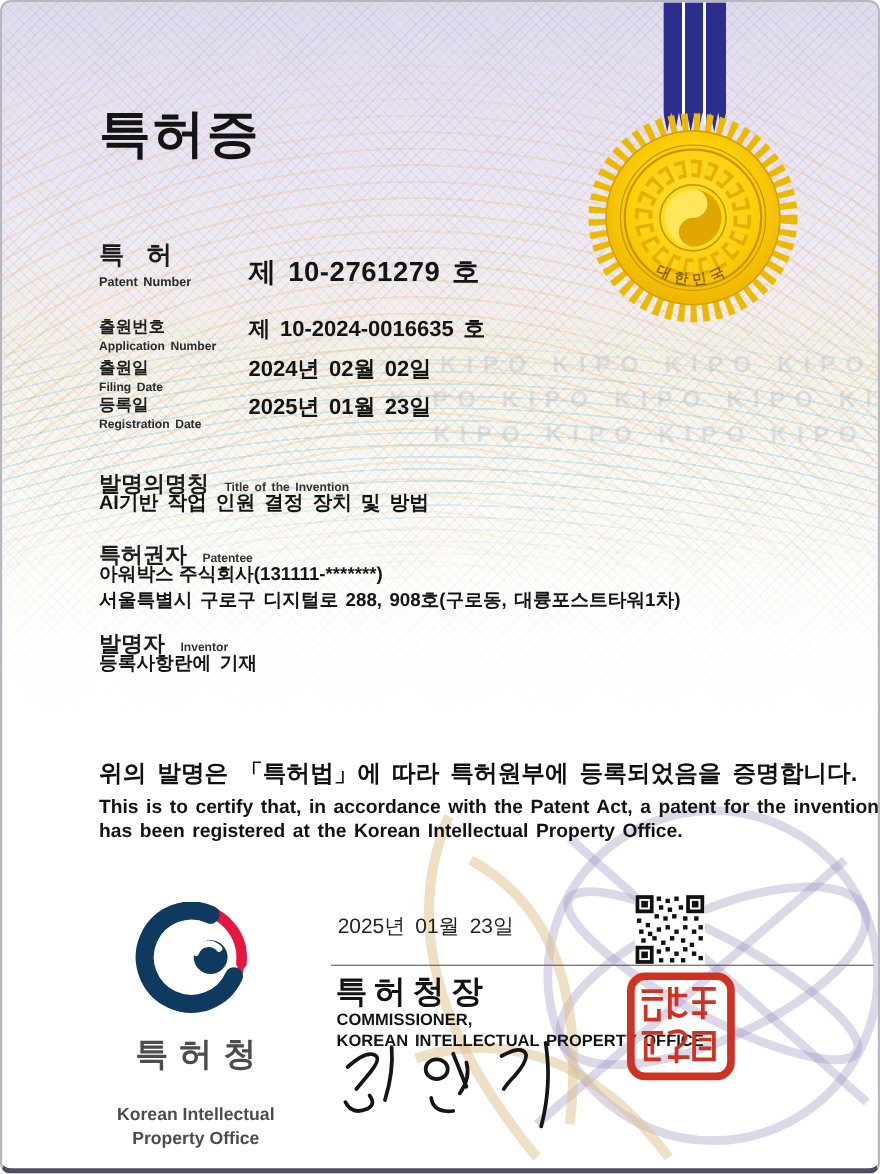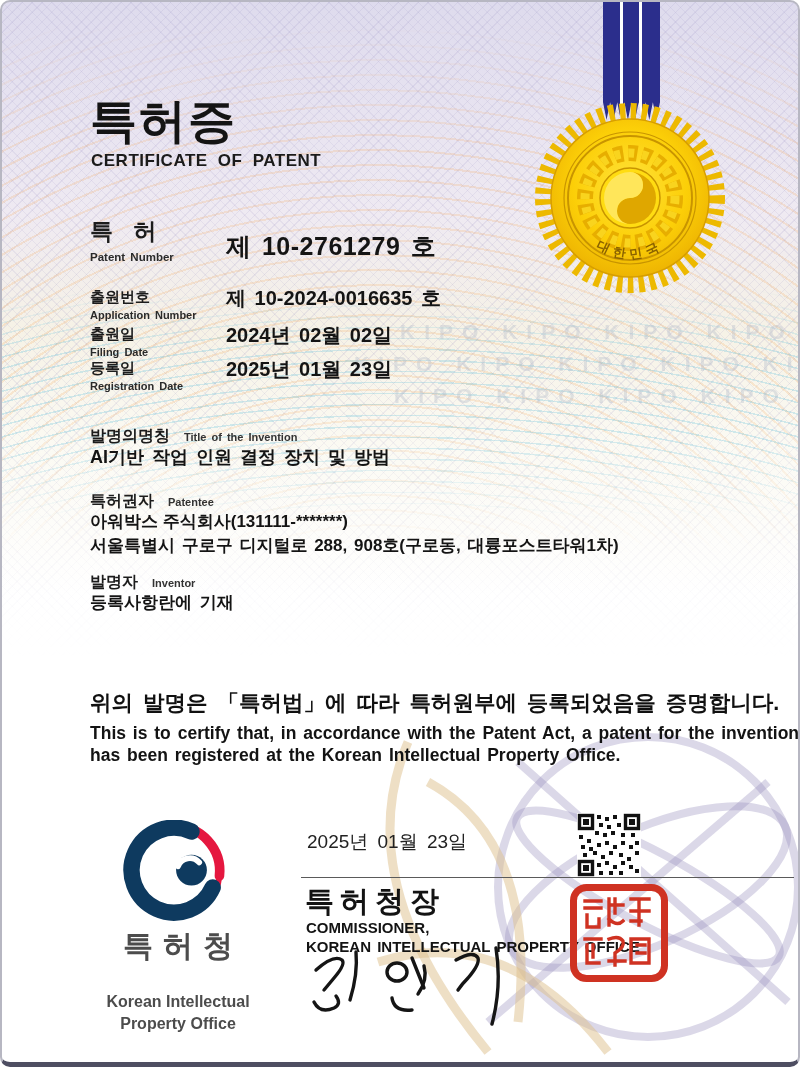--- a/index.html
+++ b/index.html
@@ -45,21 +45,21 @@
   .patent-sub{left:88px;top:249px;font-size:11.5px;word-spacing:2px;}
   .patent-value{left:224px;top:228px;font-size:25px;letter-spacing:.5px;word-spacing:3px;}
 
   .f-lab{font-size:15px;}
   .f-sub{font-size:11px;word-spacing:2px;}
   .f-val{font-size:20px;word-spacing:3px;}
   .r1a{left:88px;top:286px;} .r1b{left:88px;top:307px;} .r1v{left:224px;top:283px;}
   .r2a{left:88px;top:323px;} .r2b{left:88px;top:344px;} .r2v{left:224px;top:320px;}
   .r3a{left:88px;top:357px;} .r3b{left:88px;top:378px;} .r3v{left:224px;top:354px;}
 
-  .sec-label{font-size:16px;}
+  .sec-label{font-size:20px;}
   .sec-sub{font-size:11px;margin-left:14px;font-weight:600;color:#333;word-spacing:2px;}
   .inv-lab{left:88px;top:424px;}
   .inv-val{left:88px;top:443px;font-size:18px;word-spacing:3px;}
   .pat-lab{left:88px;top:489px;}
   .pat-name{left:88px;top:508px;font-size:17px;}
   .pat-addr{left:88px;top:532px;font-size:17px;word-spacing:2px;}
   .invr-lab{left:88px;top:570px;}
   .invr-val{left:88px;top:589px;font-size:17px;word-spacing:3px;}
 
   .stmt-ko{left:88px;top:686px;font-size:21.5px;font-weight:800;color:#101010;white-space:nowrap;word-spacing:4px;}
@@ -77,21 +77,21 @@
 
   .ribbon{
     left:601px;top:0;width:57px;height:118px;
     background:linear-gradient(90deg,#2b2e8c 0 17px,#fff 17px 20px,#2b2e8c 20px 36px,#fff 36px 39px,#2b2e8c 39px 57px);
     clip-path:polygon(0 0,100% 0,100% 85%,93.7% 100%,87.5% 85%,81.2% 100%,75% 85%,68.7% 100%,62.5% 85%,56.2% 100%,50% 85%,43.7% 100%,37.5% 85%,31.2% 100%,25% 85%,18.7% 100%,12.5% 85%,6.2% 100%,0 85%);
   }
   .medal{left:532px;top:100px;width:192px;height:192px;}
 
   .kipo-logo{left:60px;top:818px;width:232px;text-align:center;}
   .kipo-mark{width:118px;height:106px;margin:0 auto;display:block;}
-  .kipo-ko{font-size:30px;font-weight:700;color:#4c4c4c;letter-spacing:10px;margin-top:0;text-indent:10px;}
+  .kipo-ko{font-size:30px;font-weight:700;color:#4c4c4c;letter-spacing:10px;margin-top:12px;text-indent:10px;}
   .kipo-en{font-size:16px;font-weight:600;color:#4c4c4c;line-height:1.35;margin-top:24px;}
 
   .sphere{right:0;bottom:0;width:430px;height:340px;position:absolute;pointer-events:none;}
   .srhide{position:absolute;width:1px;height:1px;overflow:hidden;clip:rect(0 0 0 0);}
 </style>
 </head>
 <body>
 
 <div class="cert">
 
@@ -135,21 +135,20 @@
     <circle cx="96" cy="96" r="45" fill="none" stroke="#f9d41e" stroke-width="9" stroke-dasharray="6 8"></circle>
     <circle cx="96" cy="96" r="30" fill="#ffdc12" stroke="#c89400" stroke-width="1.5"></circle>
     <path d="M96 70 a26 26 0 0 1 0 52 a13 13 0 0 1 0 -26 a13 13 0 0 0 0 -26 z" fill="#dfa700"></path>
     <path d="M96 122 a26 26 0 0 1 0 -52 a13 13 0 0 1 0 26 a13 13 0 0 0 0 26 z" fill="#ffe65a"></path>
     <text font-size="13" font-weight="bold" fill="#8a6200" letter-spacing="5">
       <textPath href="#medArc" startOffset="50%" text-anchor="middle">대한민국</textPath>
     </text>
   </svg>
 
   <div class="abs ko-title">특허증</div>
-  <div class="abs en-title">CERTIFICATE OF PATENT</div>
 
   <div class="abs lab-ko patent-label">특 허</div>
   <div class="abs lab-en patent-sub">Patent Number</div>
   <div class="abs val patent-value">제 10-2761279 호</div>
 
   <div class="abs lab-ko f-lab r1a">출원번호</div>
   <div class="abs lab-en f-sub r1b">Application Number</div>
   <div class="abs val f-val r1v">제 10-2024-0016635 호</div>
 
   <div class="abs lab-ko f-lab r2a">출원일</div>

